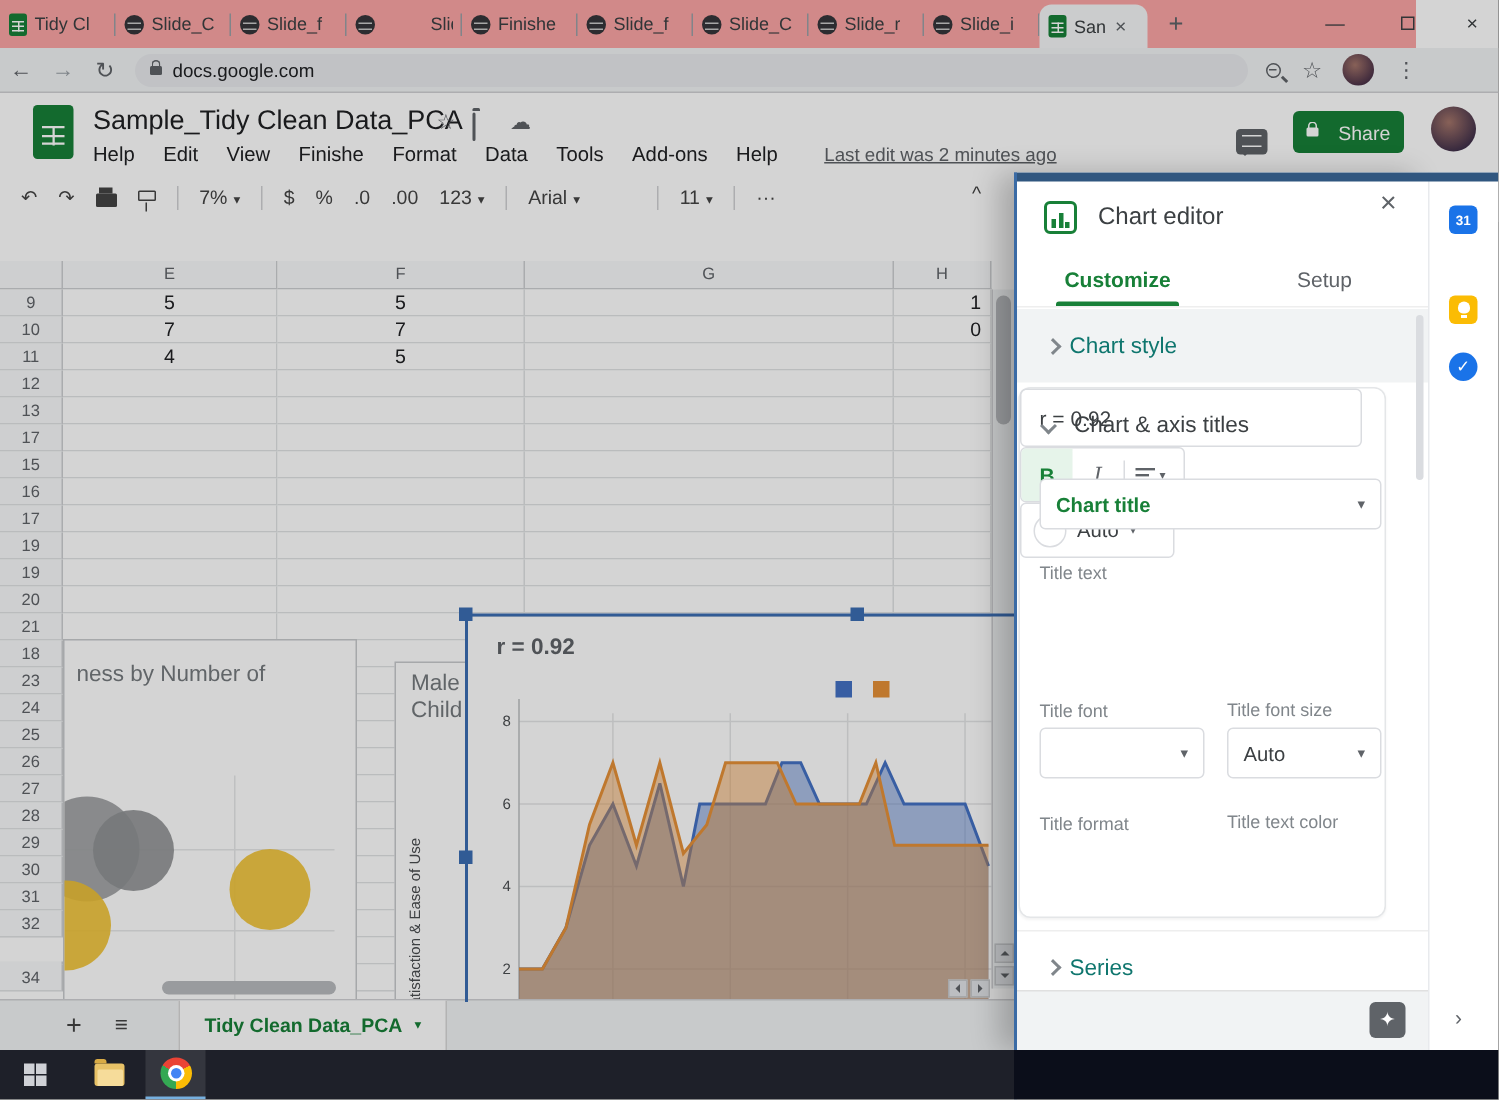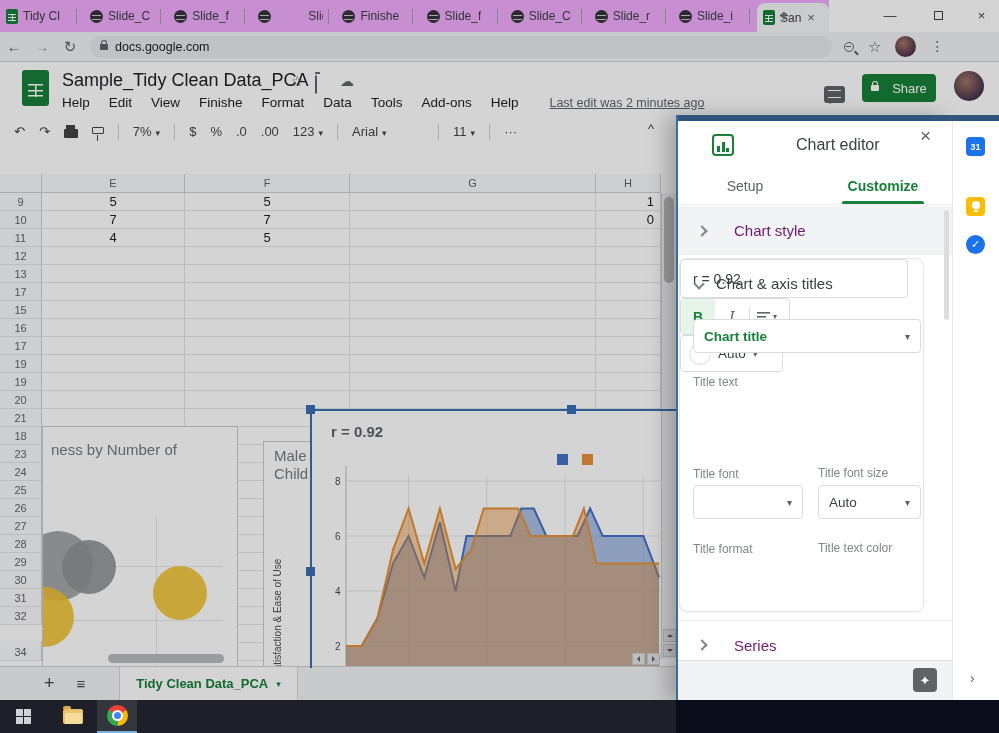--- a/index.html
+++ b/index.html
@@ -1,21 +1,21 @@
 <!DOCTYPE html>
 <html><head>
 <meta charset="utf-8">
 <style>
   html,body{margin:0;padding:0;background:#555;}
   *{box-sizing:border-box;font-family:"Liberation Sans","DejaVu Sans",sans-serif;}
   #screen{position:relative;width:999px;height:733px;overflow:hidden;background:#fff;margin:0 auto;}
   .abs{position:absolute;}
 
   
-  #tabstrip{left:0;top:0;width:829px;height:32px;background:#f0abfc;display:flex;align-items:flex-end;justify-content:space-between;}
+  #tabstrip{left:0;top:0;width:944px;height:32px;background:#fca5a5;display:flex;align-items:flex-end;}
   .btab{height:32px;display:flex;align-items:center;padding:0 6px;position:relative;cursor:default;}
   .btab .sep{position:absolute;right:0;top:9px;width:1px;height:15px;background:#9aa0a6;}
   .btab-label{font-size:12px;color:#3c4043;white-space:nowrap;overflow:hidden;max-width:52px;}
   .btab.active{background:#f5f6f7;border-radius:8px 8px 0 0;height:29px;}
   .globe{width:13px;height:13px;border-radius:50%;background:#35363a;margin-right:5px;flex:none;position:relative;}
   .globe:after{content:"";position:absolute;left:2px;top:5px;width:9px;height:3px;border-top:1px solid #c9c9c9;border-bottom:1px solid #c9c9c9;}
   .sheets-fav{width:12px;height:15px;background:#188038;border-radius:2px;margin-right:5px;flex:none;position:relative;}
   .sheets-fav:after{content:"";position:absolute;left:2px;top:5px;width:8px;height:7px;background:
     linear-gradient(#fff,#fff) left top/8px 1px no-repeat,
     linear-gradient(#fff,#fff) left 3px/8px 1px no-repeat,
@@ -119,39 +119,39 @@
 
   
   .dim{background:rgba(0,0,0,0.17);z-index:40;pointer-events:none;}
   #dim-left{left:0;top:0;width:676px;height:700px;}
   #dim-topright{left:676px;top:0;width:323px;height:115px;}
 
   
   #panel{left:676px;top:115px;width:276px;height:585px;background:#fff;z-index:60;box-shadow:-10px 0 18px rgba(0,0,0,0.22);}
   #panel-topline{left:676px;top:115px;width:323px;height:6px;background:#30567f;z-index:70;}
   #panel-leftline{left:676px;top:115px;width:2px;height:618px;background:#3b6ba5;z-index:80;}
-  #pe-header{left:16px;top:8px;width:276px;height:44px;display:flex;align-items:center;gap:48px;}
+  #pe-header{left:0;top:8px;width:276px;height:44px;display:flex;align-items:center;}
   #pe-icon{width:22px;height:22px;border:2px solid #188038;border-radius:4px;margin-left:20px;position:relative;}
   #pe-icon:after{content:"";position:absolute;left:3px;bottom:2px;width:12px;height:10px;background:
     linear-gradient(#188038,#188038) 0 bottom/3px 6px no-repeat,
     linear-gradient(#188038,#188038) 4.5px bottom/3px 10px no-repeat,
     linear-gradient(#188038,#188038) 9px bottom/3px 4px no-repeat;}
   #pe-title{font-size:16px;color:#3c4043;margin-left:14px;}
   #pe-close{position:absolute;left:244px;top:10px;font-size:19px;color:#5f6368;cursor:pointer;}
   #pe-tabs{left:0;top:52px;width:276px;height:38px;border-bottom:1px solid #eee;display:flex;}
   .pe-tab{flex:1;display:flex;align-items:center;justify-content:center;font-size:14px;color:#5f6368;cursor:pointer;position:relative;}
   .pe-tab.active{color:#188038;font-weight:bold;}
   .pe-tab.active:after{content:"";position:absolute;left:28px;right:28px;bottom:0;height:3px;background:#188038;border-radius:2px 2px 0 0;}
   .pe-section{position:absolute;left:0;width:276px;height:49px;background:#f1f3f4;display:flex;align-items:center;cursor:pointer;}
   #sec-style{top:91px;}
   #sec-series{top:505px;background:#fff;border-top:1px solid #eee;}
   .chev{width:8px;height:8px;border-right:2px solid #80868b;border-bottom:2px solid #80868b;margin-left:22px;flex:none;}
   .chev.r{transform:rotate(-45deg);}
   .chev.d{transform:rotate(45deg);}
-  .sec-label{font-size:15px;color:#701a75;margin-left:28px;}
+  .sec-label{font-size:15px;color:#0f766e;margin-left:7px;}
   #card-titles{left:3px;top:143px;width:245px;height:354px;background:#fff;border:1px solid #e4e6e8;border-radius:8px;box-shadow:0 1px 2px rgba(0,0,0,0.05);}
   #card-head{position:absolute;left:0;top:16px;display:flex;align-items:center;}
   #card-head .chev{margin-left:15px;}
   #card-head .sec-label{color:#3c4043;margin-left:13px;}
   .field-label{position:absolute;font-size:12px;color:#80868b;}
   .select{position:absolute;height:34px;border:1px solid #dadce0;border-radius:4px;display:flex;align-items:center;padding:0 10px;font-size:13.5px;color:#3c4043;background:#fff;cursor:pointer;}
   .select .dd-arrow{margin-left:auto;font-size:10px;color:#5f6368;}
   #sel-charttitle{left:13px;top:60px;width:228px;}
   #sel-charttitle span:first-child{color:#188038;font-weight:bold;}
   #title-input{left:13px;top:140px;width:228px;height:39px;border:1px solid #dadce0;border-radius:4px;display:flex;align-items:center;padding:0 12px;font-size:14px;color:#3c4043;}
@@ -554,22 +554,22 @@
   <div class="abs dim" id="dim-left"></div>
   <div class="abs dim" id="dim-topright"></div>
 
   <div class="abs" id="panel">
     <div class="abs" id="pe-header">
       <div id="pe-icon"></div>
       <span id="pe-title">Chart editor</span>
     </div>
     <span class="abs" id="pe-close">×</span>
     <div class="abs" id="pe-tabs">
+      <div class="pe-tab active">Customize</div>
       <div class="pe-tab">Setup</div>
-      <div class="pe-tab active">Customize</div>
     </div>
 
     <div class="pe-section" id="sec-style">
       <span class="chev r"></span>
       <span class="sec-label">Chart style</span>
     </div>
 
     <div class="abs" id="card-titles">
       <div id="card-head">
         <span class="chev d"></span>

